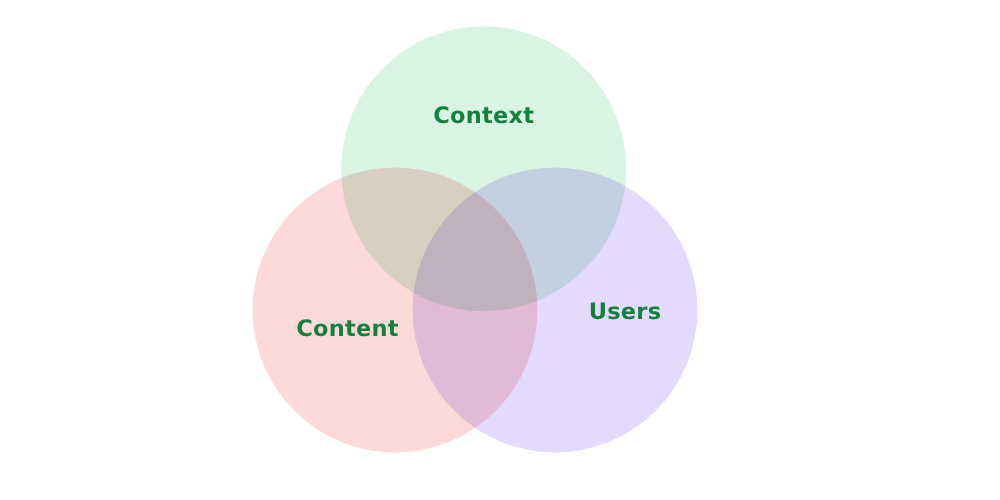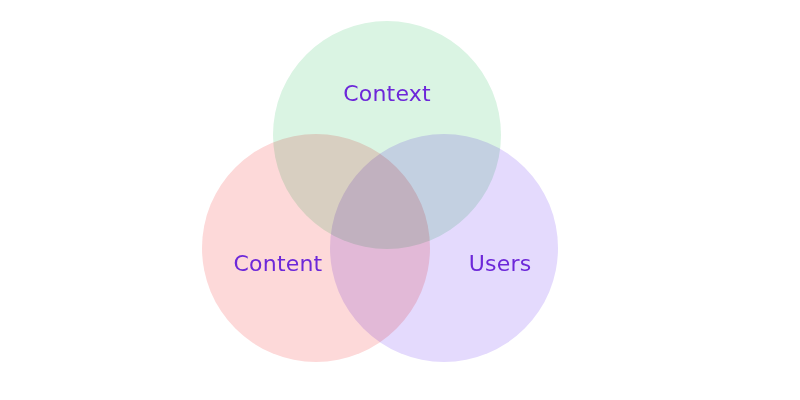--- a/index.html
+++ b/index.html
@@ -2,32 +2,32 @@
 <html><head>
   <meta charset="utf-8">
   <style>
     html, body { margin: 0; padding: 0; background: #ffffff; }
     body { width: 800px; height: 400px; overflow: hidden; position: relative; }
     .venn { position: absolute; left: 0; top: 0; width: 800px; height: 400px; }
     .venn circle { mix-blend-mode: multiply; }
     .label {
       position: absolute;
       font-family: "DejaVu Sans", sans-serif;
-      font-weight: normal;
-      font-size: 22px;
-      color: #6d28d9;
+      font-weight: bold;
+      font-size: 18px;
+      color: #15803d;
       transform: translate(-50%, -50%);
       white-space: nowrap;
       letter-spacing: 0.2px;
     }
   </style>
 </head>
 <body>
 
 <svg class="venn" viewBox="0 0 800 400" xmlns="http://www.w3.org/2000/svg">
   <circle id="c-context" cx="387" cy="135" r="114" fill="#daf4e3"></circle>
   <circle id="c-content" cx="316" cy="248" r="114" fill="#fdd9d9"></circle>
   <circle id="c-users" cx="444" cy="248" r="114" fill="#e4dafd"></circle>
 </svg>
 
 <div class="label" id="l-context" style="left: 387px; top: 93px;">Context</div>
 <div class="label" id="l-content" style="left: 278px; top: 263px;">Content</div>
-<div class="label" id="l-users" style="left: 500px; top: 263px;">Users</div>
+<div class="label" id="l-users" style="left: 500px; top: 250px;">Users</div>
 
 </body></html>

